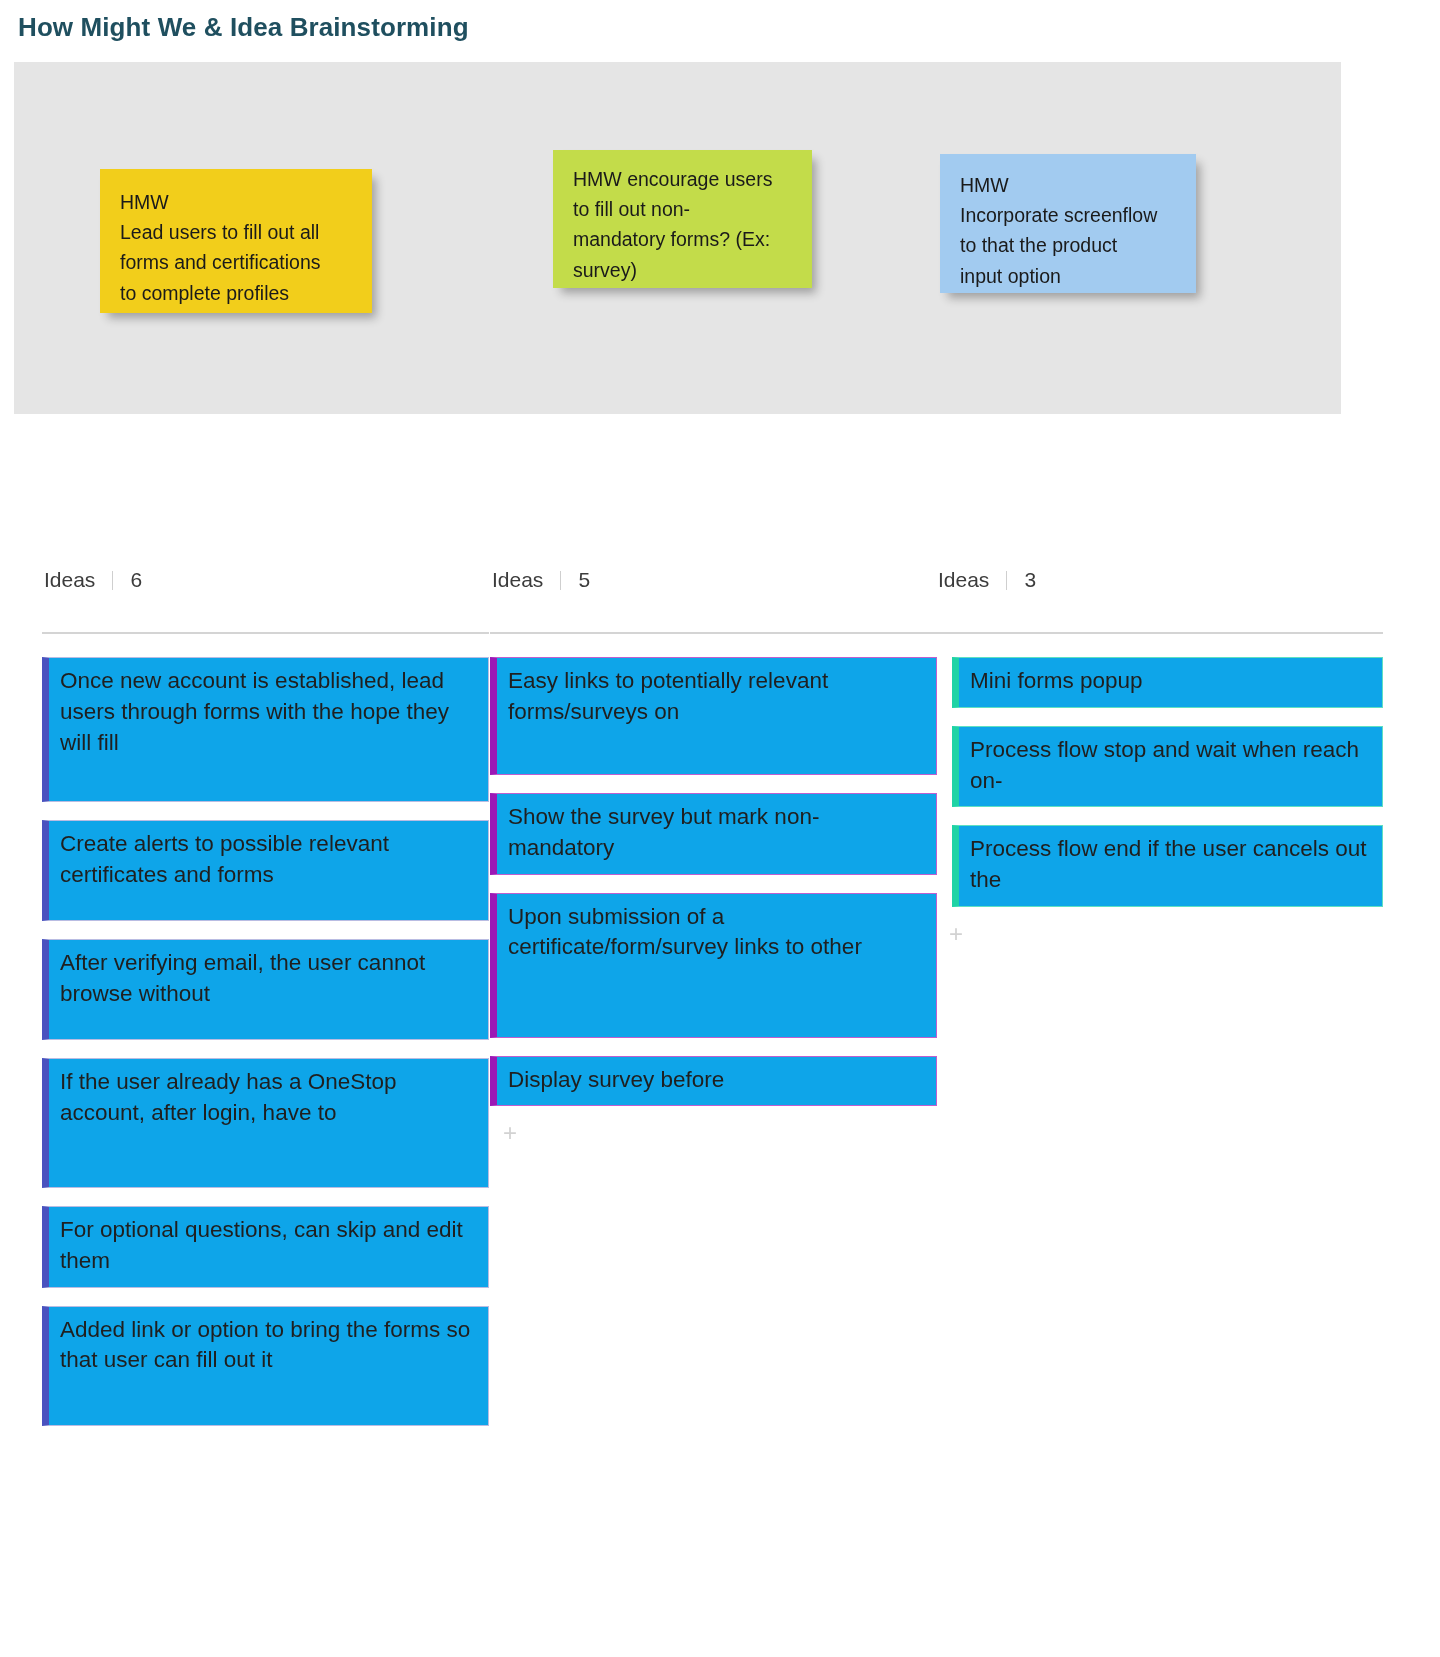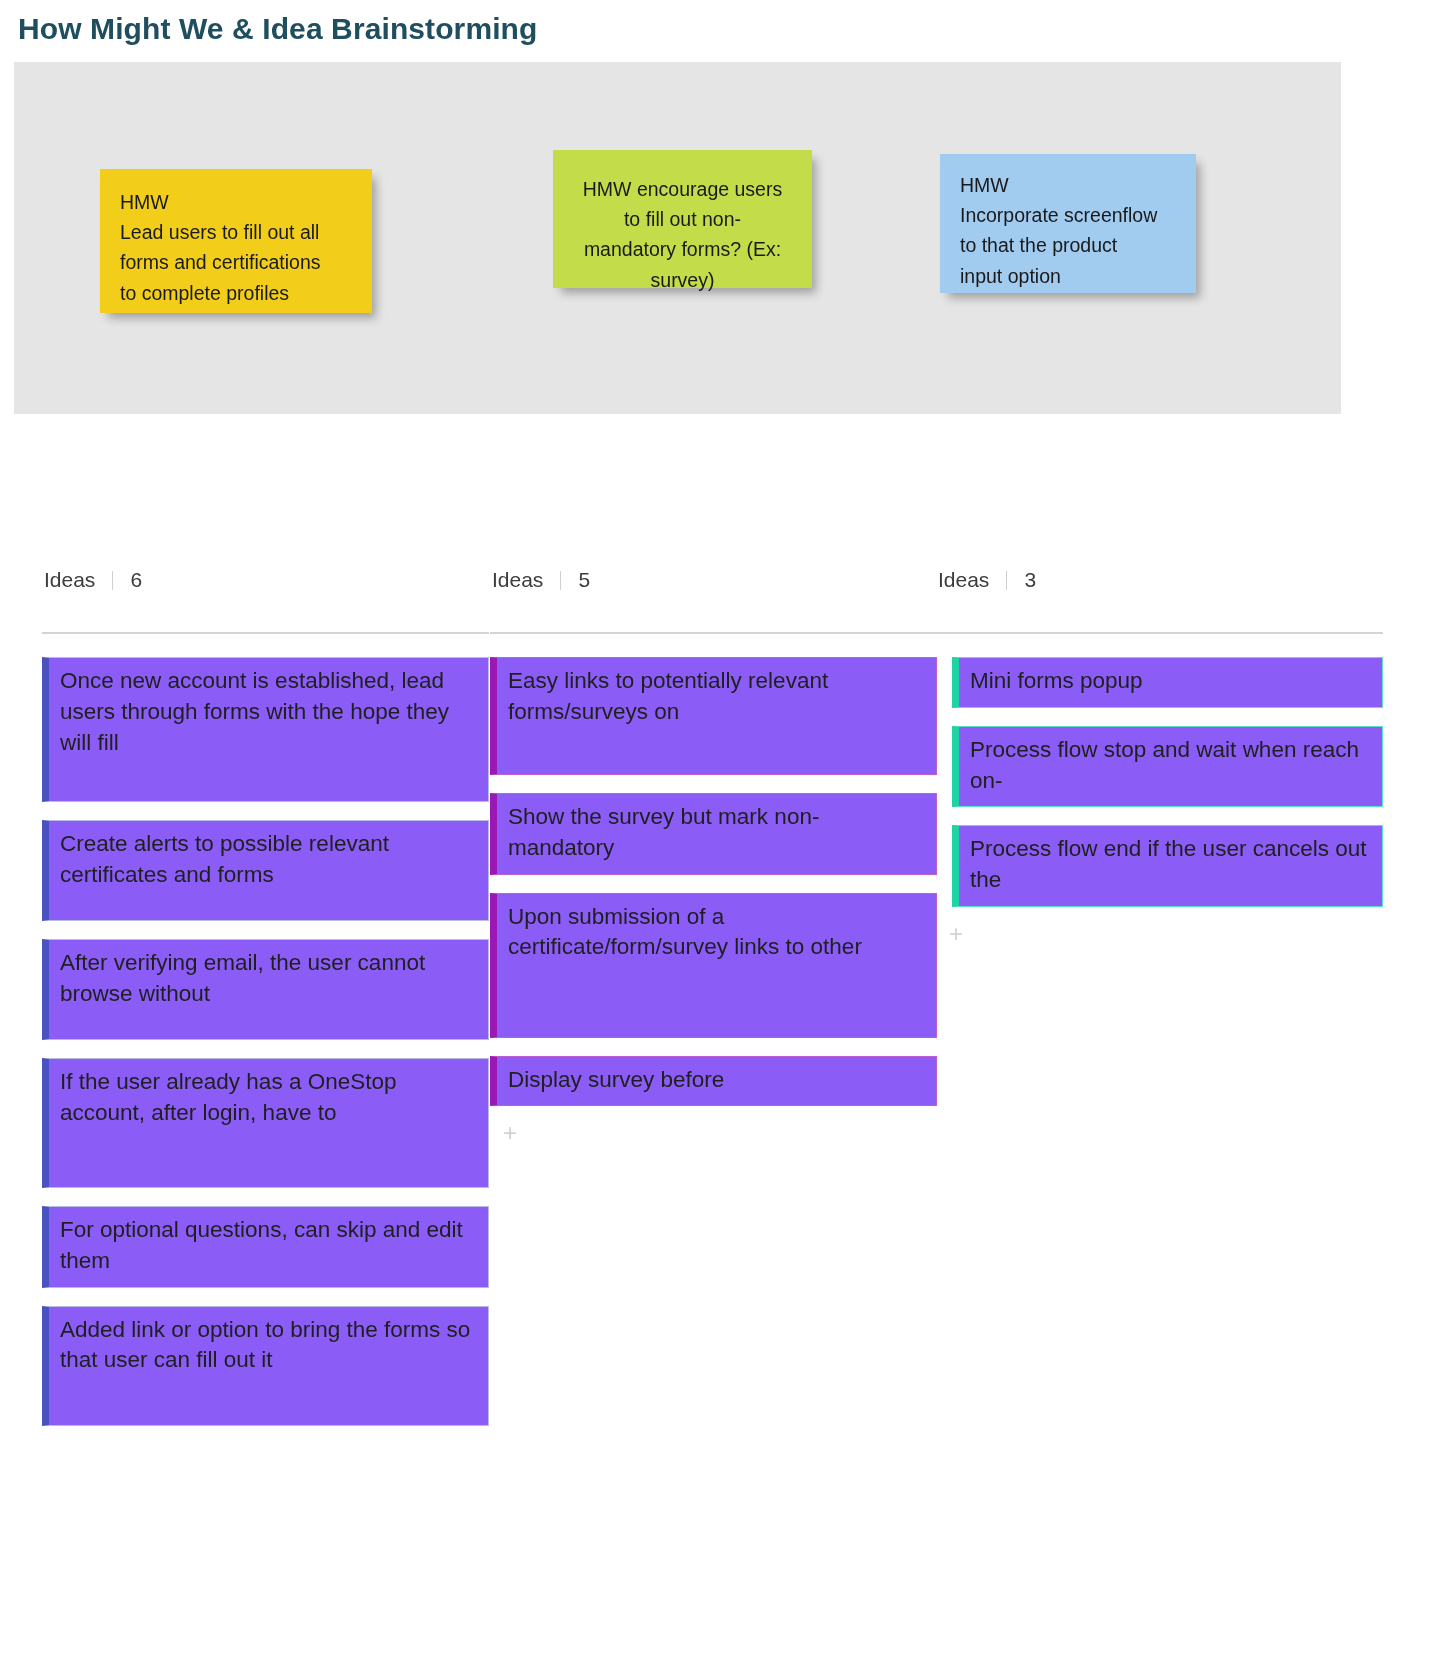--- a/index.html
+++ b/index.html
@@ -14,21 +14,21 @@
     font-family: "Liberation Sans", sans-serif;
     overflow: hidden;
     position: relative;
   }
 
   
   .page-title {
     position: absolute;
     left: 18px;
     top: 12px;
-    font-size: 30px;
+    font-size: 26px;
     font-weight: bold;
     color: #1f4f5f;
     letter-spacing: 0.1px;
     white-space: nowrap;
   }
 
   
   .hmw-band {
     position: absolute;
     left: 14px;
@@ -56,22 +56,21 @@
     height: 144px;
     background: #f2ce1b;
     text-align: left;
   }
   .sticky-green {
     left: 539px;
     top: 88px;
     width: 259px;
     height: 138px;
     background: #c3dc4a;
-    text-align: center;
-    padding-top: 24px;
+    padding-top: 14px;
   }
   .sticky-blue {
     left: 926px;
     top: 92px;
     width: 256px;
     height: 139px;
     background: #a2cbf0;
     text-align: left;
     padding-top: 16px;
   }
@@ -116,21 +115,21 @@
     height: 2px;
     background: #d4d4d4;
     margin-top: 32px;
   }
 
   .card-list {
     margin-top: 23px;
   }
   .idea-card {
     box-sizing: border-box;
-    background: #8b5cf6;
+    background: #0ea5e9;
     border: 1px solid #cfcfd6;
     border-left-width: 7px;
     border-left-style: solid;
     padding: 8px 13px 10px 11px;
     margin-bottom: 18px;
     font-size: 22.5px;
     line-height: 1.37;
     color: #1f1f1f;
   }
 

